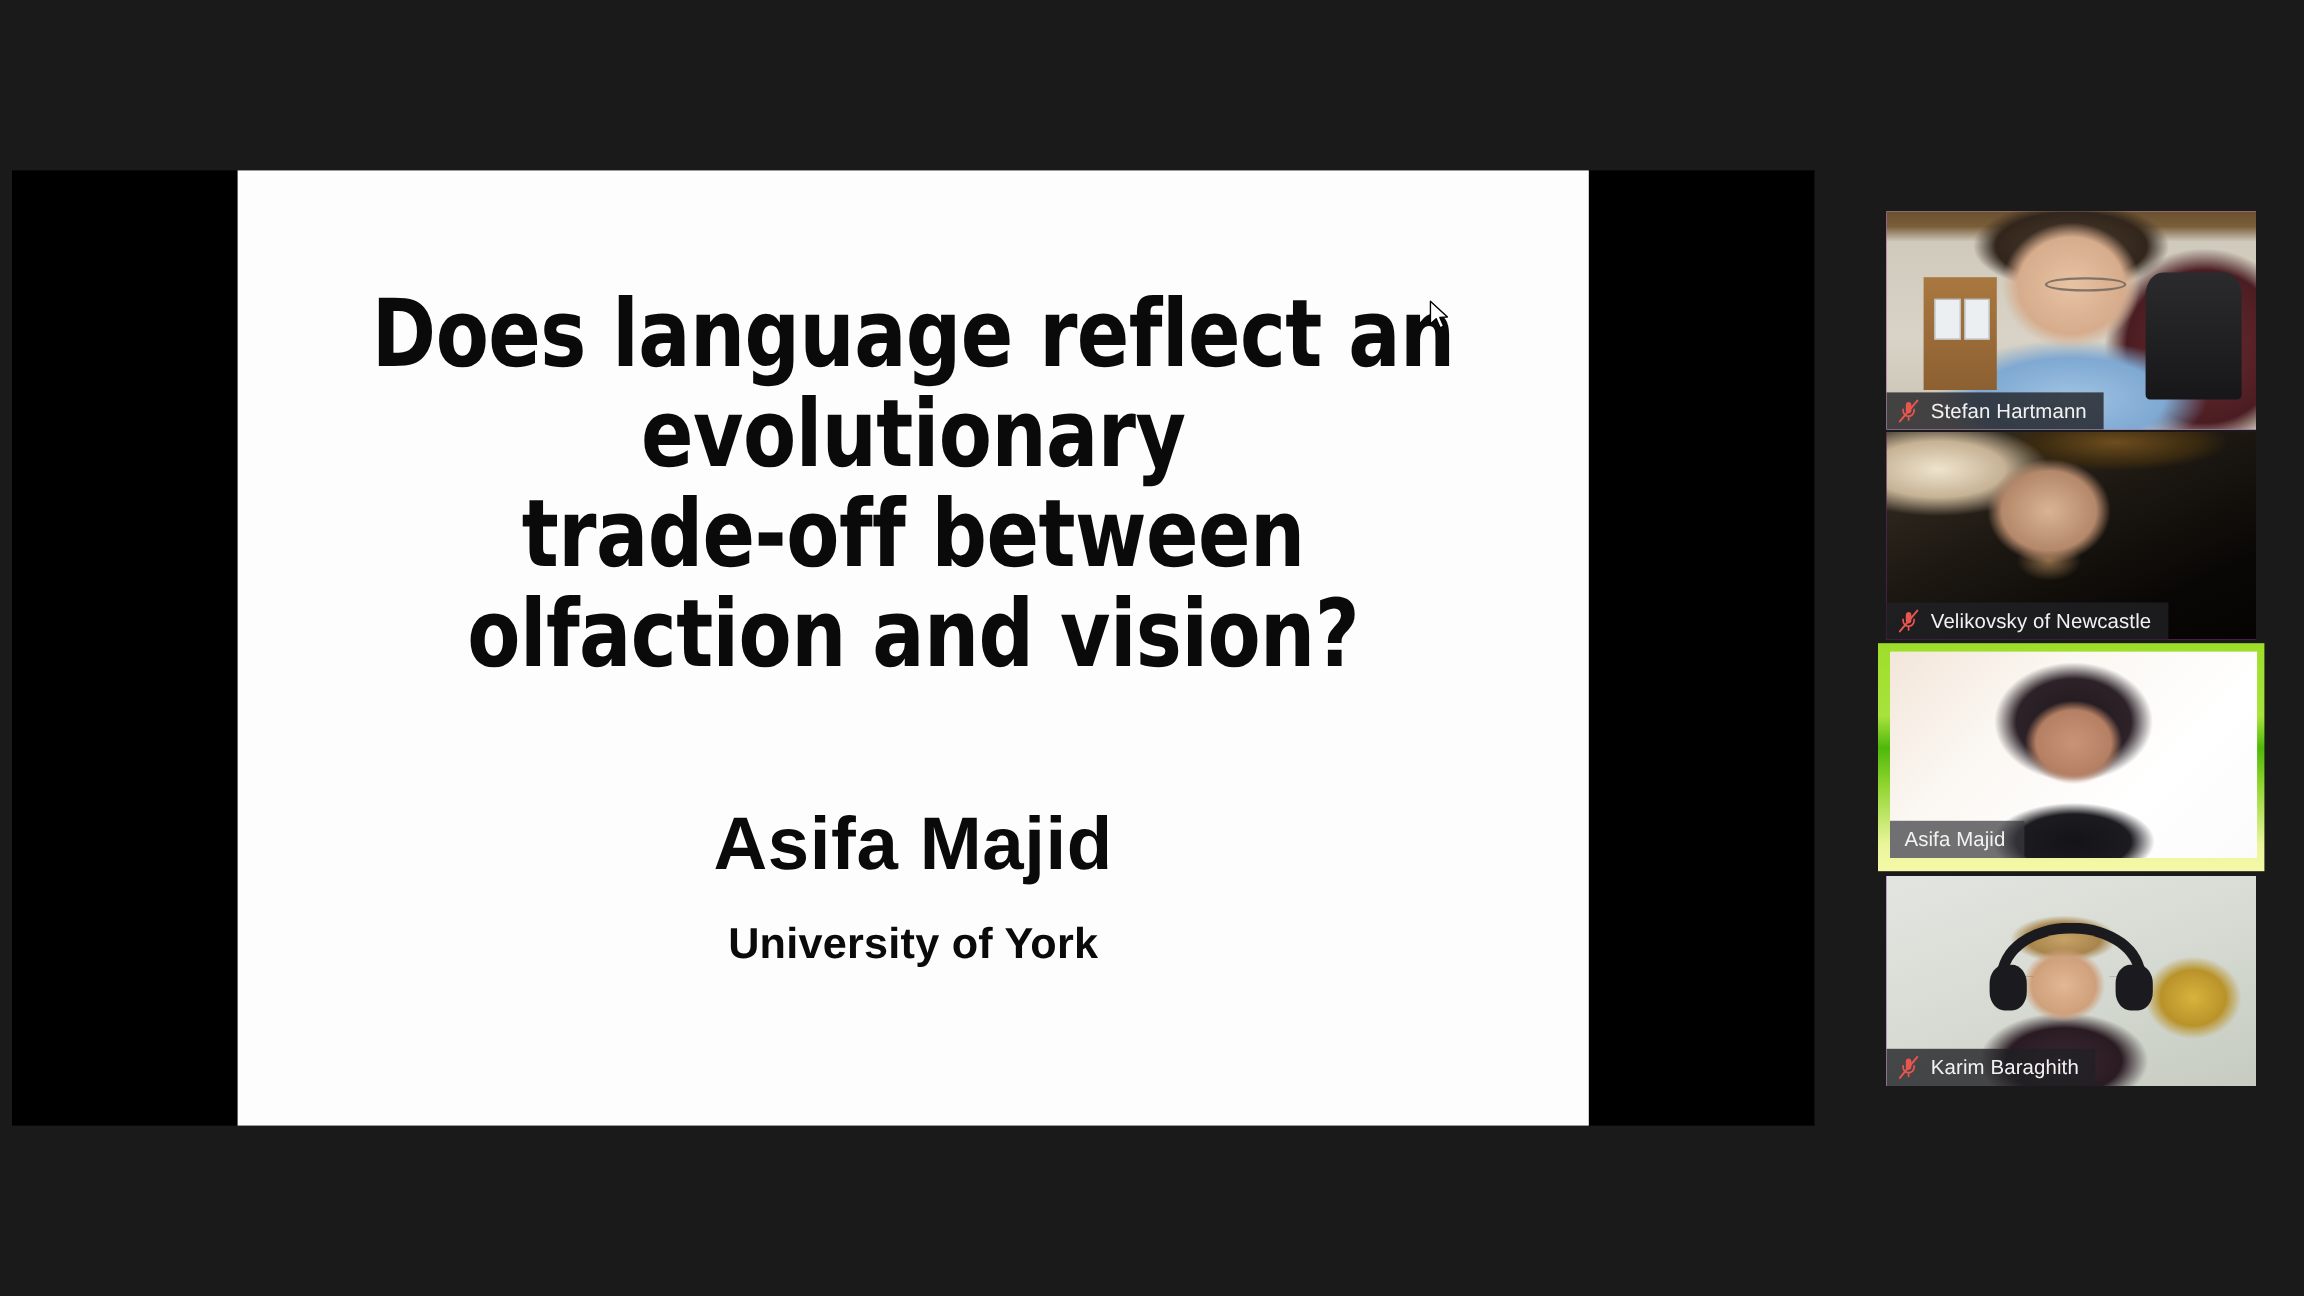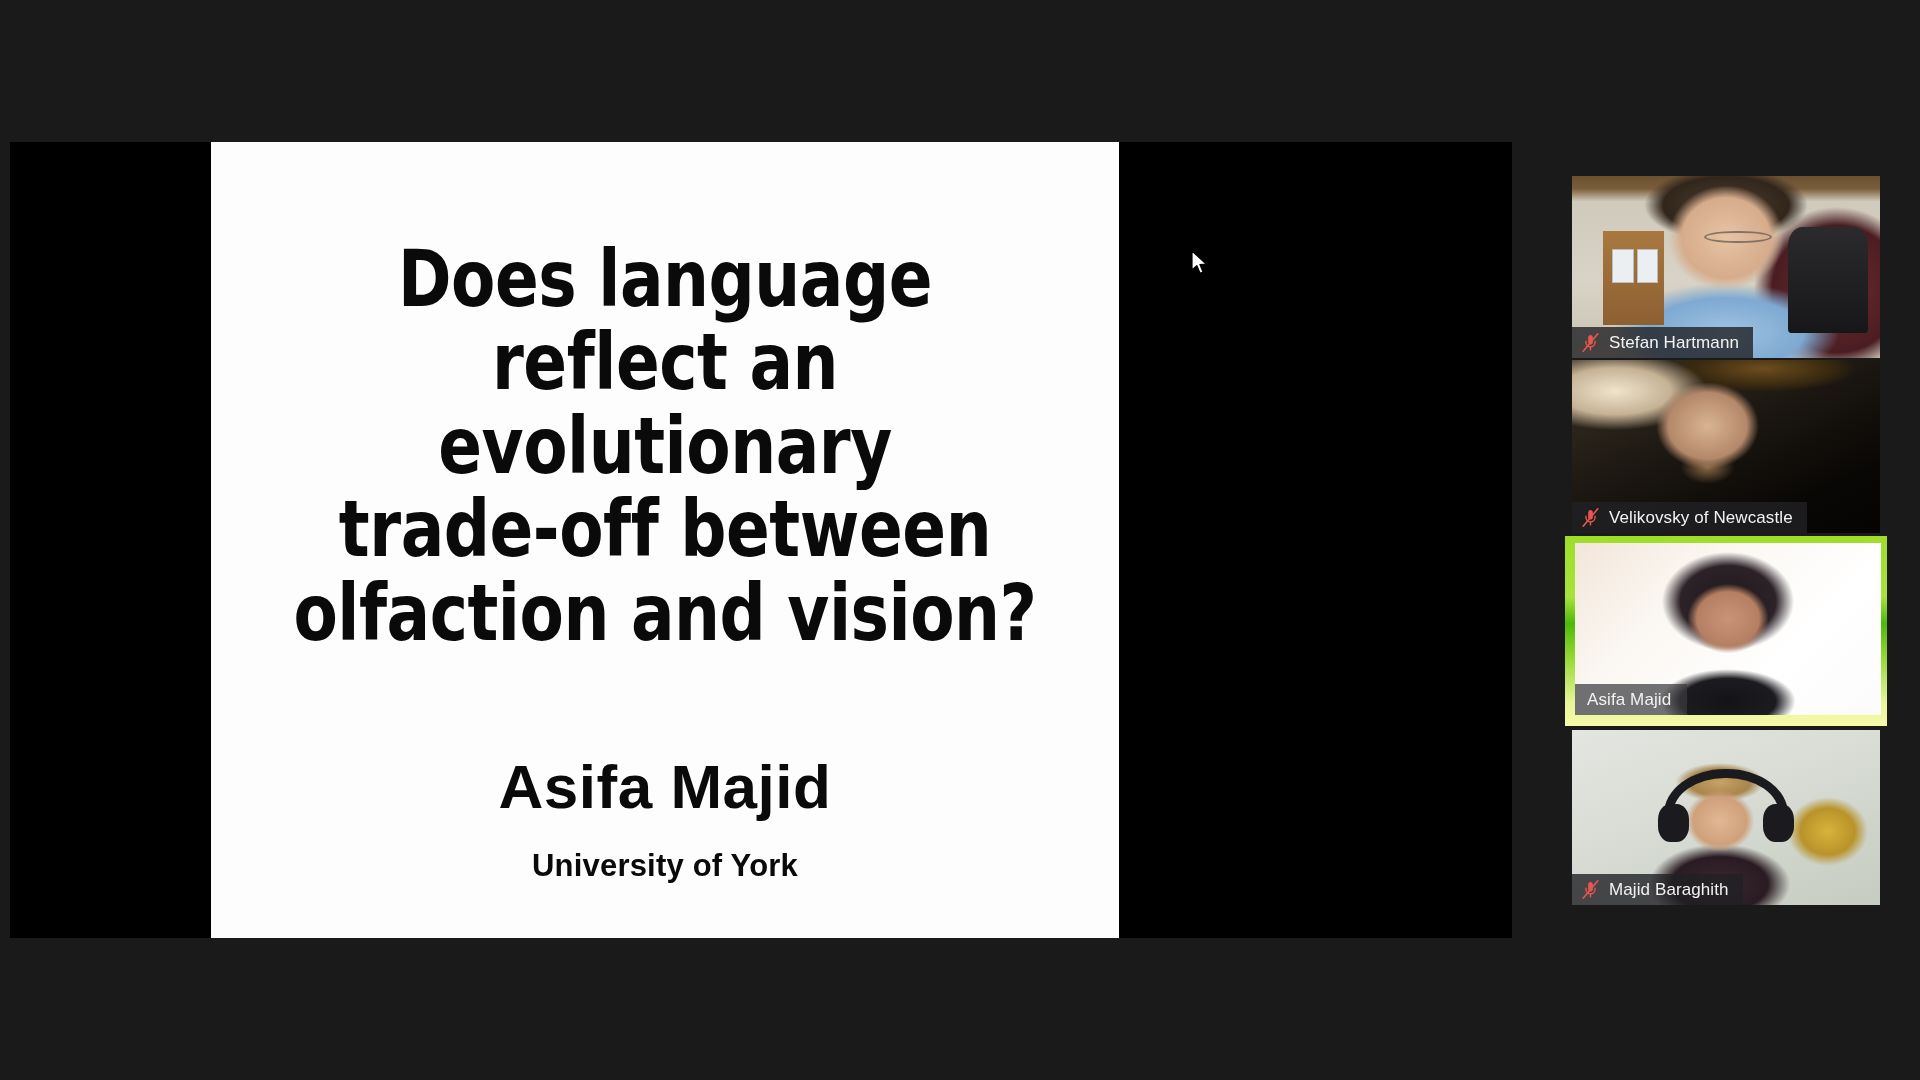--- a/index.html
+++ b/index.html
@@ -12,22 +12,22 @@
 
   
   #share-stage{
     position:absolute;
     left:10px; top:142px;
     width:1502px; height:796px;
     background:#000000;
   }
   #slide{
     position:absolute;
-    left:201px; top:0px;
-    width:908px; height:796px;
+    left:188px; top:0px;
+    width:1126px; height:796px;
     background:#fdfdfd;
     overflow:hidden;
   }
   #slide-inner{
     position:absolute;
     left:0; right:0; top:96px;
     text-align:center;
     padding:0 24px;
   }
   #slide-title{
@@ -46,21 +46,21 @@
     font-family:"Liberation Sans", sans-serif;
     font-weight:700;
     font-size:62px;
     color:#0a0a0a;
     letter-spacing:0.5px;
   }
   #slide-affil{
     margin-top:26px;
     font-family:"Liberation Sans", sans-serif;
     font-weight:700;
-    font-size:31px;
+    font-size:36px;
     color:#0a0a0a;
     letter-spacing:0.2px;
   }
 
   
   #cursor{
     position:absolute;
     left:1191px; top:250px;
     width:18px; height:26px;
     pointer-events:none;
@@ -275,17 +275,17 @@
         <div class="hp-r"></div>
       </div>
     </div>
     <div class="tile-label">
       <svg class="mute-icon" viewBox="0 0 20 22">
         <path d="M10 3.2c-1.35 0-2.45 1.1-2.45 2.45v5.1c0 1.35 1.1 2.45 2.45 2.45s2.45-1.1 2.45-2.45v-5.1C12.45 4.3 11.35 3.2 10 3.2z" fill="#e8564f"></path>
         <path d="M5.2 9.6v1.2c0 2.65 2.15 4.8 4.8 4.8s4.8-2.15 4.8-4.8V9.6" fill="none" stroke="#e8564f" stroke-width="1.5" stroke-linecap="round"></path>
         <path d="M10 15.6v3.2" stroke="#e8564f" stroke-width="1.5" stroke-linecap="round"></path>
         <path d="M2.3 20.2 L17.7 1.8" stroke="#e8564f" stroke-width="1.7" stroke-linecap="round"></path>
       </svg>
-      <span class="tile-name">Majid Baraghith</span>
+      <span class="tile-name">Karim Baraghith</span>
     </div>
   </div>
 
 </div>
 
 </body></html>

